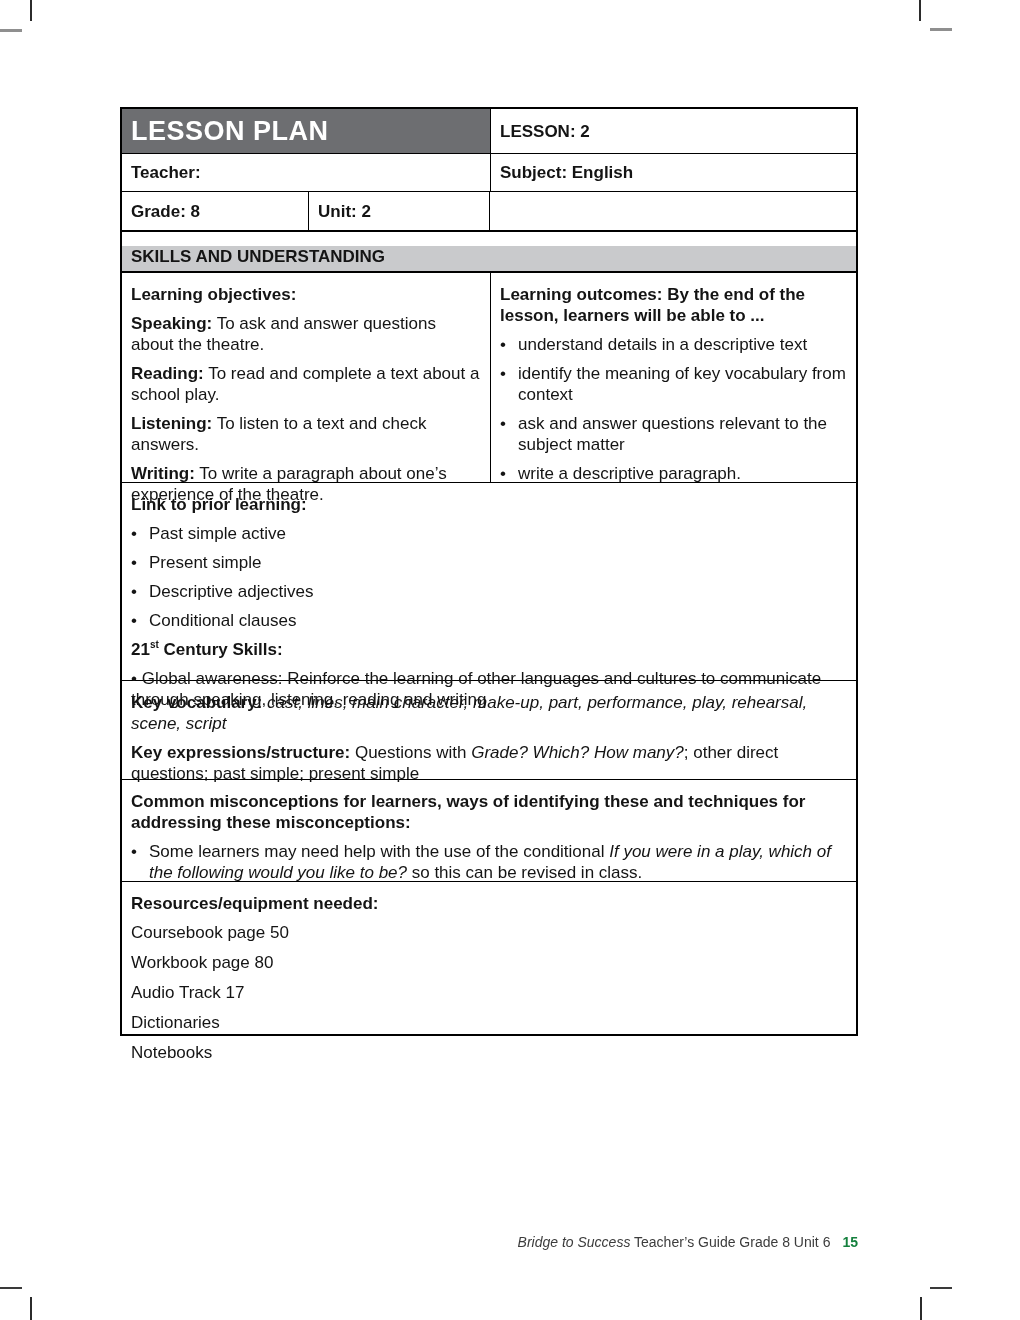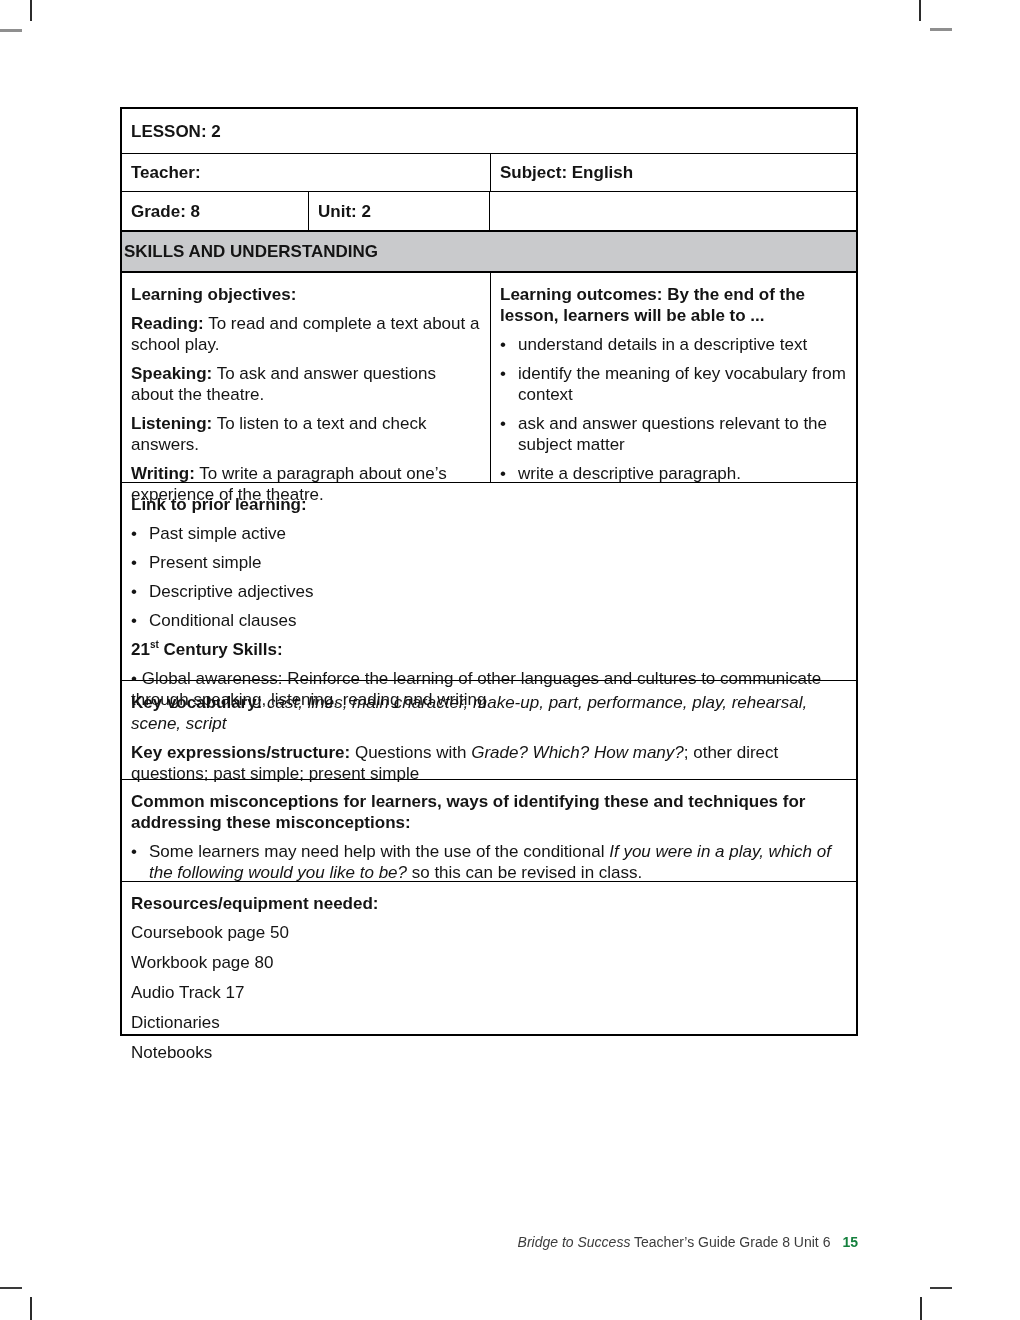--- a/index.html
+++ b/index.html
@@ -43,21 +43,21 @@
     flex:0 0 369px;background:#6d6e71;color:#ffffff;display:flex;align-items:center;
     padding-left:9px;font-weight:bold;font-size:27px;letter-spacing:.5px;
   }
   .hcell{display:flex;align-items:center;padding-left:9px;font-weight:bold;}
   .grow{flex:1 1 auto;}
   .w370{flex:0 0 369px;}
   .w188{flex:0 0 187px;}
   .w182{flex:0 0 181px;}
 
   .band{
-    background:#c9cacc;display:flex;align-items:center;padding-left:2px;font-weight:bold;
+    background:#c9cacc;display:flex;align-items:flex-start;padding-left:9px;font-weight:bold;margin-top:14px;
   }
 
   .body-cell{padding:11px 9px 0 9px;}
   .body-cell p{margin:0 0 8px 0;}
   b,strong{font-weight:bold;}
   i,em{font-style:italic;}
 
   .bullet-row{display:flex;margin:0 0 3px 0;}
   .bullet-row .dot{flex:0 0 auto;width:18px;}
   .bullet-row .dot::before{content:"\2022";}
@@ -84,20 +84,23 @@
 <div class="crop tr-v"></div>
 <div class="crop tr-h"></div>
 <div class="crop bl-h"></div>
 <div class="crop bl-v"></div>
 <div class="crop br-h"></div>
 <div class="crop br-v"></div>
 
 <div class="plan">
 
   <div class="row r1">
+    <div class="cell title-cell vdiv">
+      <span>LESSON PLAN</span>
+    </div>
     <div class="cell hcell grow">
       <span>LESSON: 2</span>
     </div>
   </div>
 
   <div class="row r2">
     <div class="cell hcell vdiv w370">
       <span>Teacher:</span>
     </div>
     <div class="cell hcell grow">
@@ -116,22 +119,22 @@
 
   <div class="row r4">
     <div class="cell band grow">
       <span>SKILLS AND UNDERSTANDING</span>
     </div>
   </div>
 
   <div class="row r5">
     <div class="cell body-cell vdiv w370">
       <p class="heading-line">Learning objectives:</p>
+      <p><b>Speaking:</b> <span>To ask and answer questions about the theatre.</span></p>
       <p><b>Reading:</b> <span>To read and complete a text about a school play.</span></p>
-      <p><b>Speaking:</b> <span>To ask and answer questions about the theatre.</span></p>
       <p><b>Listening:</b> <span>To listen to a text and check answers.</span></p>
       <p><b>Writing:</b> <span>To write a paragraph about one’s experience of the theatre.</span></p>
     </div>
     <div class="cell body-cell grow">
       <p class="heading-line">Learning outcomes: By the end of the lesson, learners will be able to ...</p>
       <div class="bullet-row gap">
           <span class="dot"></span>
           <span>understand details in a descriptive text</span>
         </div>
       <div class="bullet-row gap">

